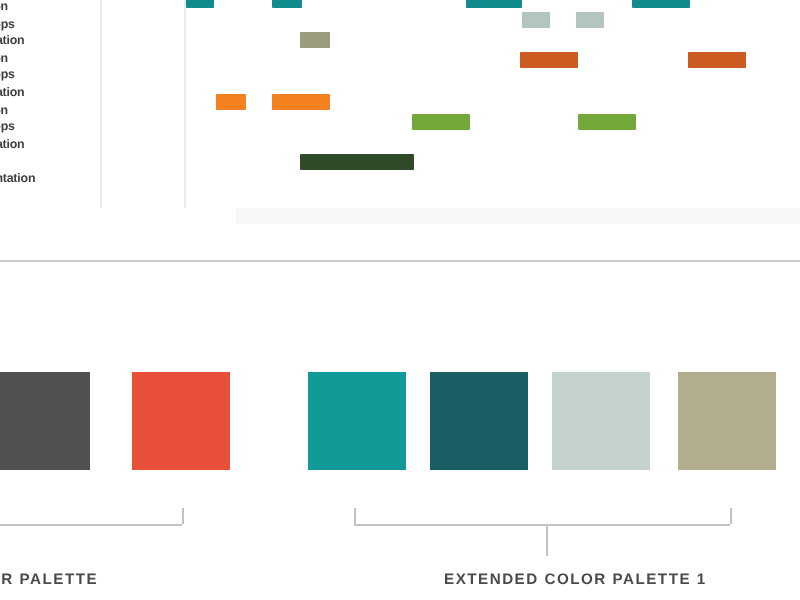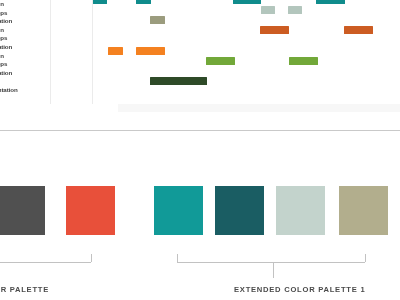--- a/index.html
+++ b/index.html
@@ -109,21 +109,21 @@
   
   .palette-caption {
     position: absolute;
     font-size: 7.6px;
     font-weight: bold;
     letter-spacing: 0.75px;
     color: #4a4a4a;
     white-space: nowrap;
   }
   #caption-left  { left: -6px;  top: 285px; }
-  #caption-right { left: 207px; top: 285px; padding-left: 27px; }
+  #caption-right { left: 195px; top: 285px; padding-left: 27px; }
 </style>
 </head>
 <body>
 
 <div id="page">
 
   <div id="gantt-module">
 
     <div id="gantt-label-col">
         <div class="gantt-label">aration</div>

